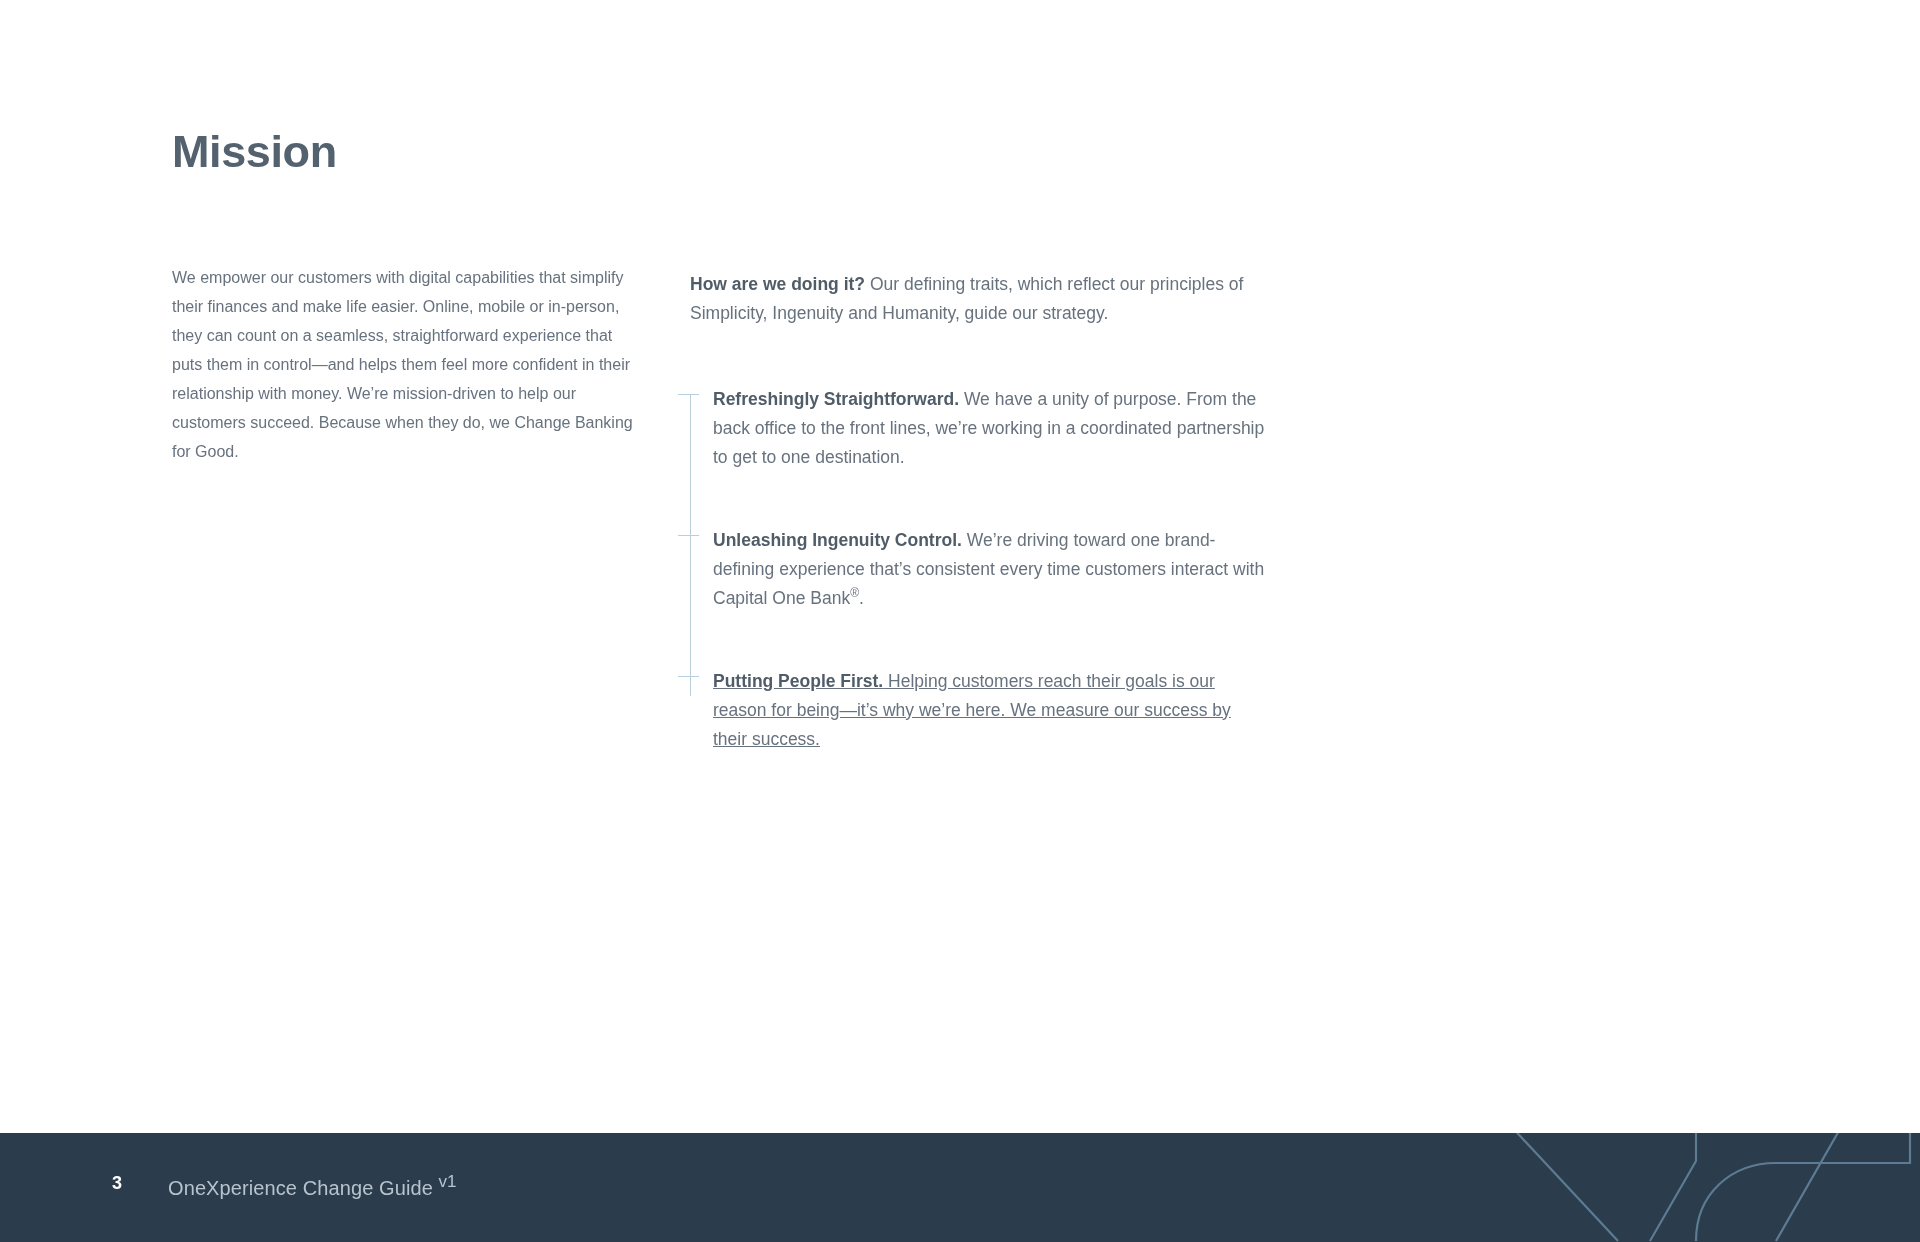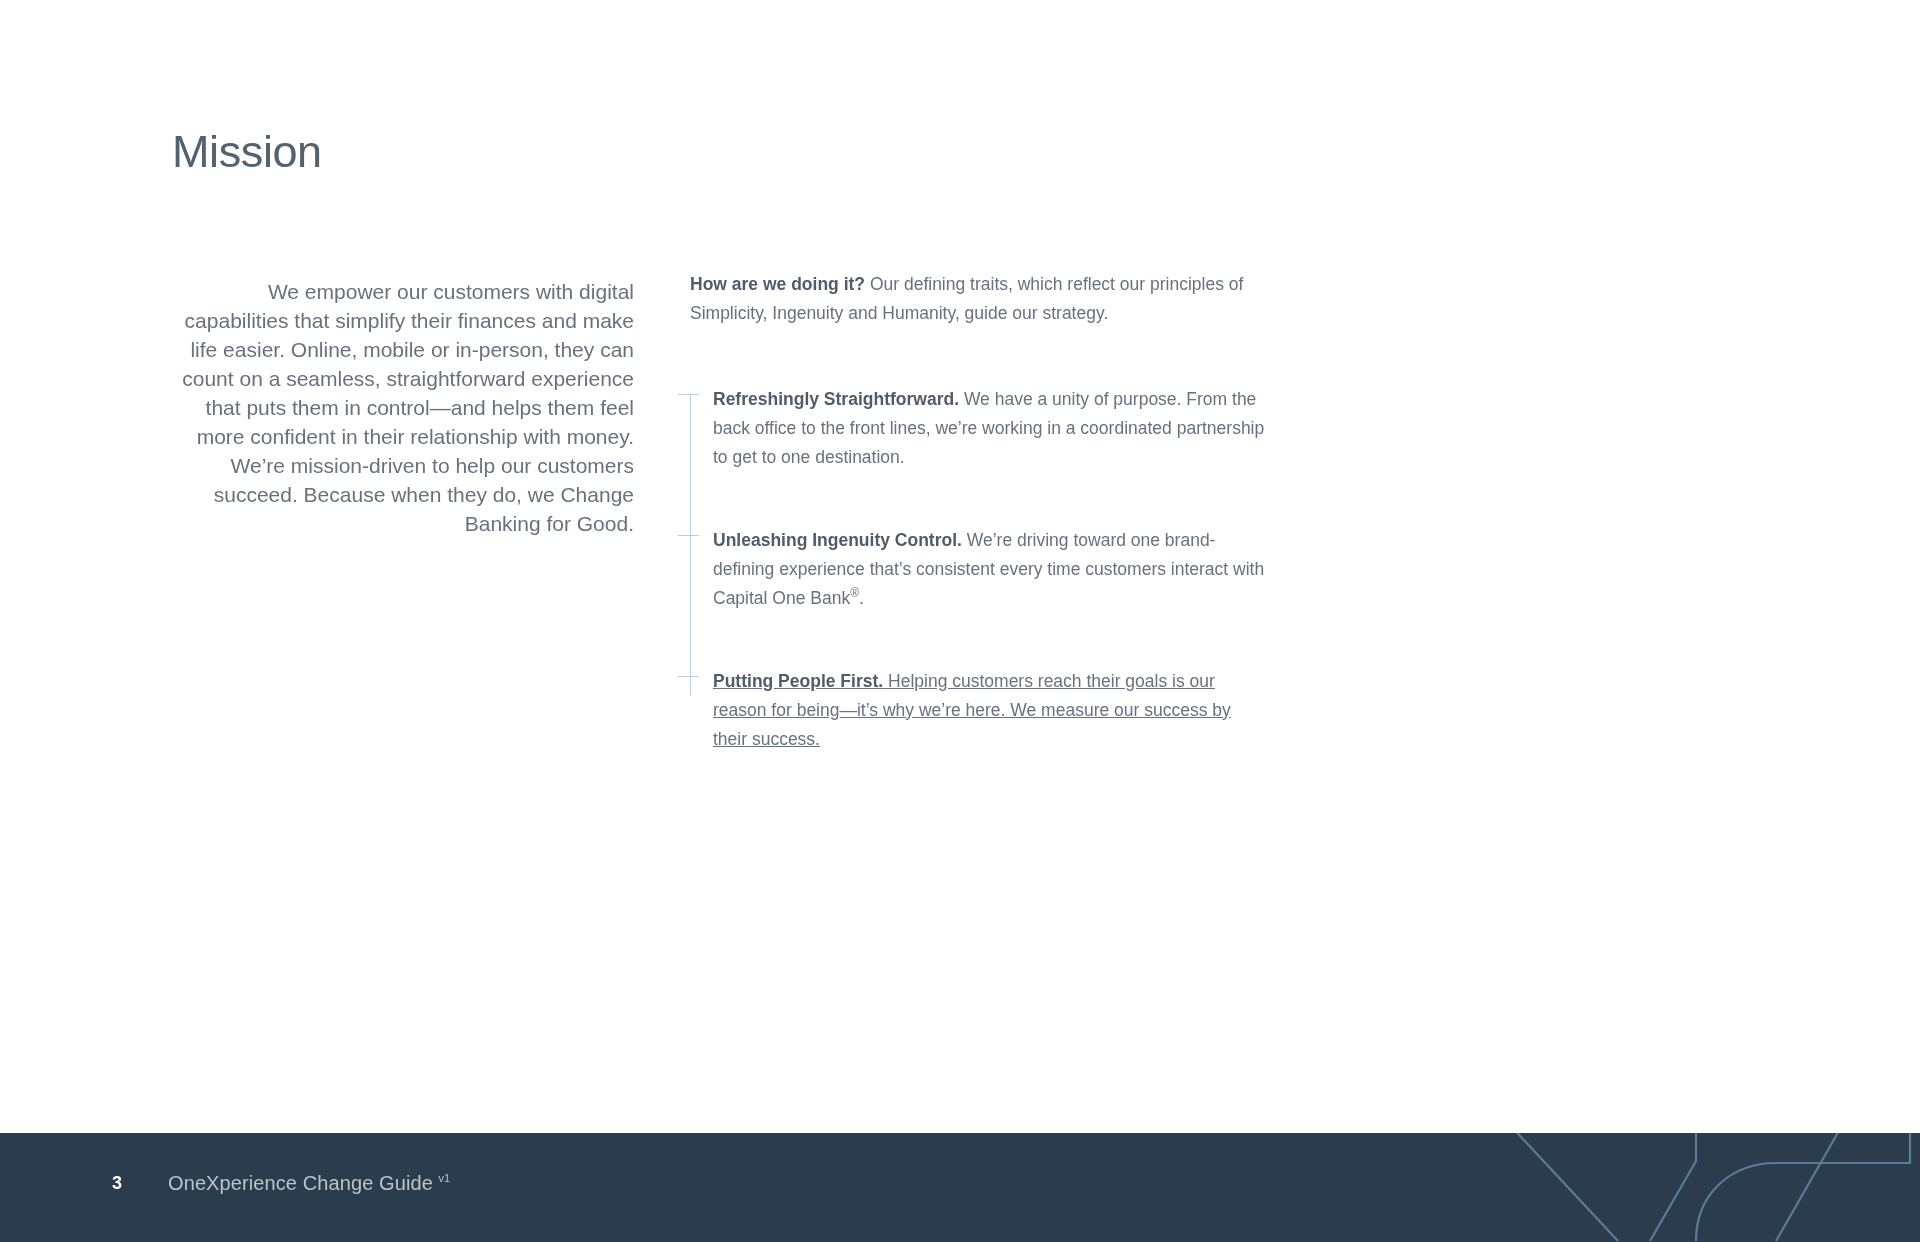--- a/index.html
+++ b/index.html
@@ -22,36 +22,35 @@
     inset: 0;
     background: #ffffff;
   }
 
   
   .page-title {
     position: absolute;
     left: 172px;
     top: 99px;
     font-size: 45px;
-    font-weight: normal;
+    font-weight: bold;
     letter-spacing: -0.4px;
     color: #53626e;
     line-height: 1;
   }
 
   
   .col-left {
     position: absolute;
     left: 172px;
-    top: 256px;
+    top: 247px;
     width: 462px;
-    font-size: 21px;
+    font-size: 16px;
     line-height: 29px;
     color: #67727e;
-    text-align: right;
   }
 
   .col-right {
     position: absolute;
     left: 690px;
     top: 252px;
     width: 578px;
     font-size: 17.5px;
     line-height: 29px;
     color: #67727e;
@@ -135,21 +134,21 @@
     position: absolute;
     left: 168px;
     top: 39px;
     font-size: 20px;
     font-weight: normal;
     color: #b7c3cd;
     letter-spacing: 0.1px;
   }
 
   .footer-brand .ver {
-    font-size: 11px;
+    font-size: 17px;
     vertical-align: super;
     letter-spacing: 0;
     margin-top: 39px;
   }
 </style>
 </head>
 <body>
 
 <div class="page">
 

